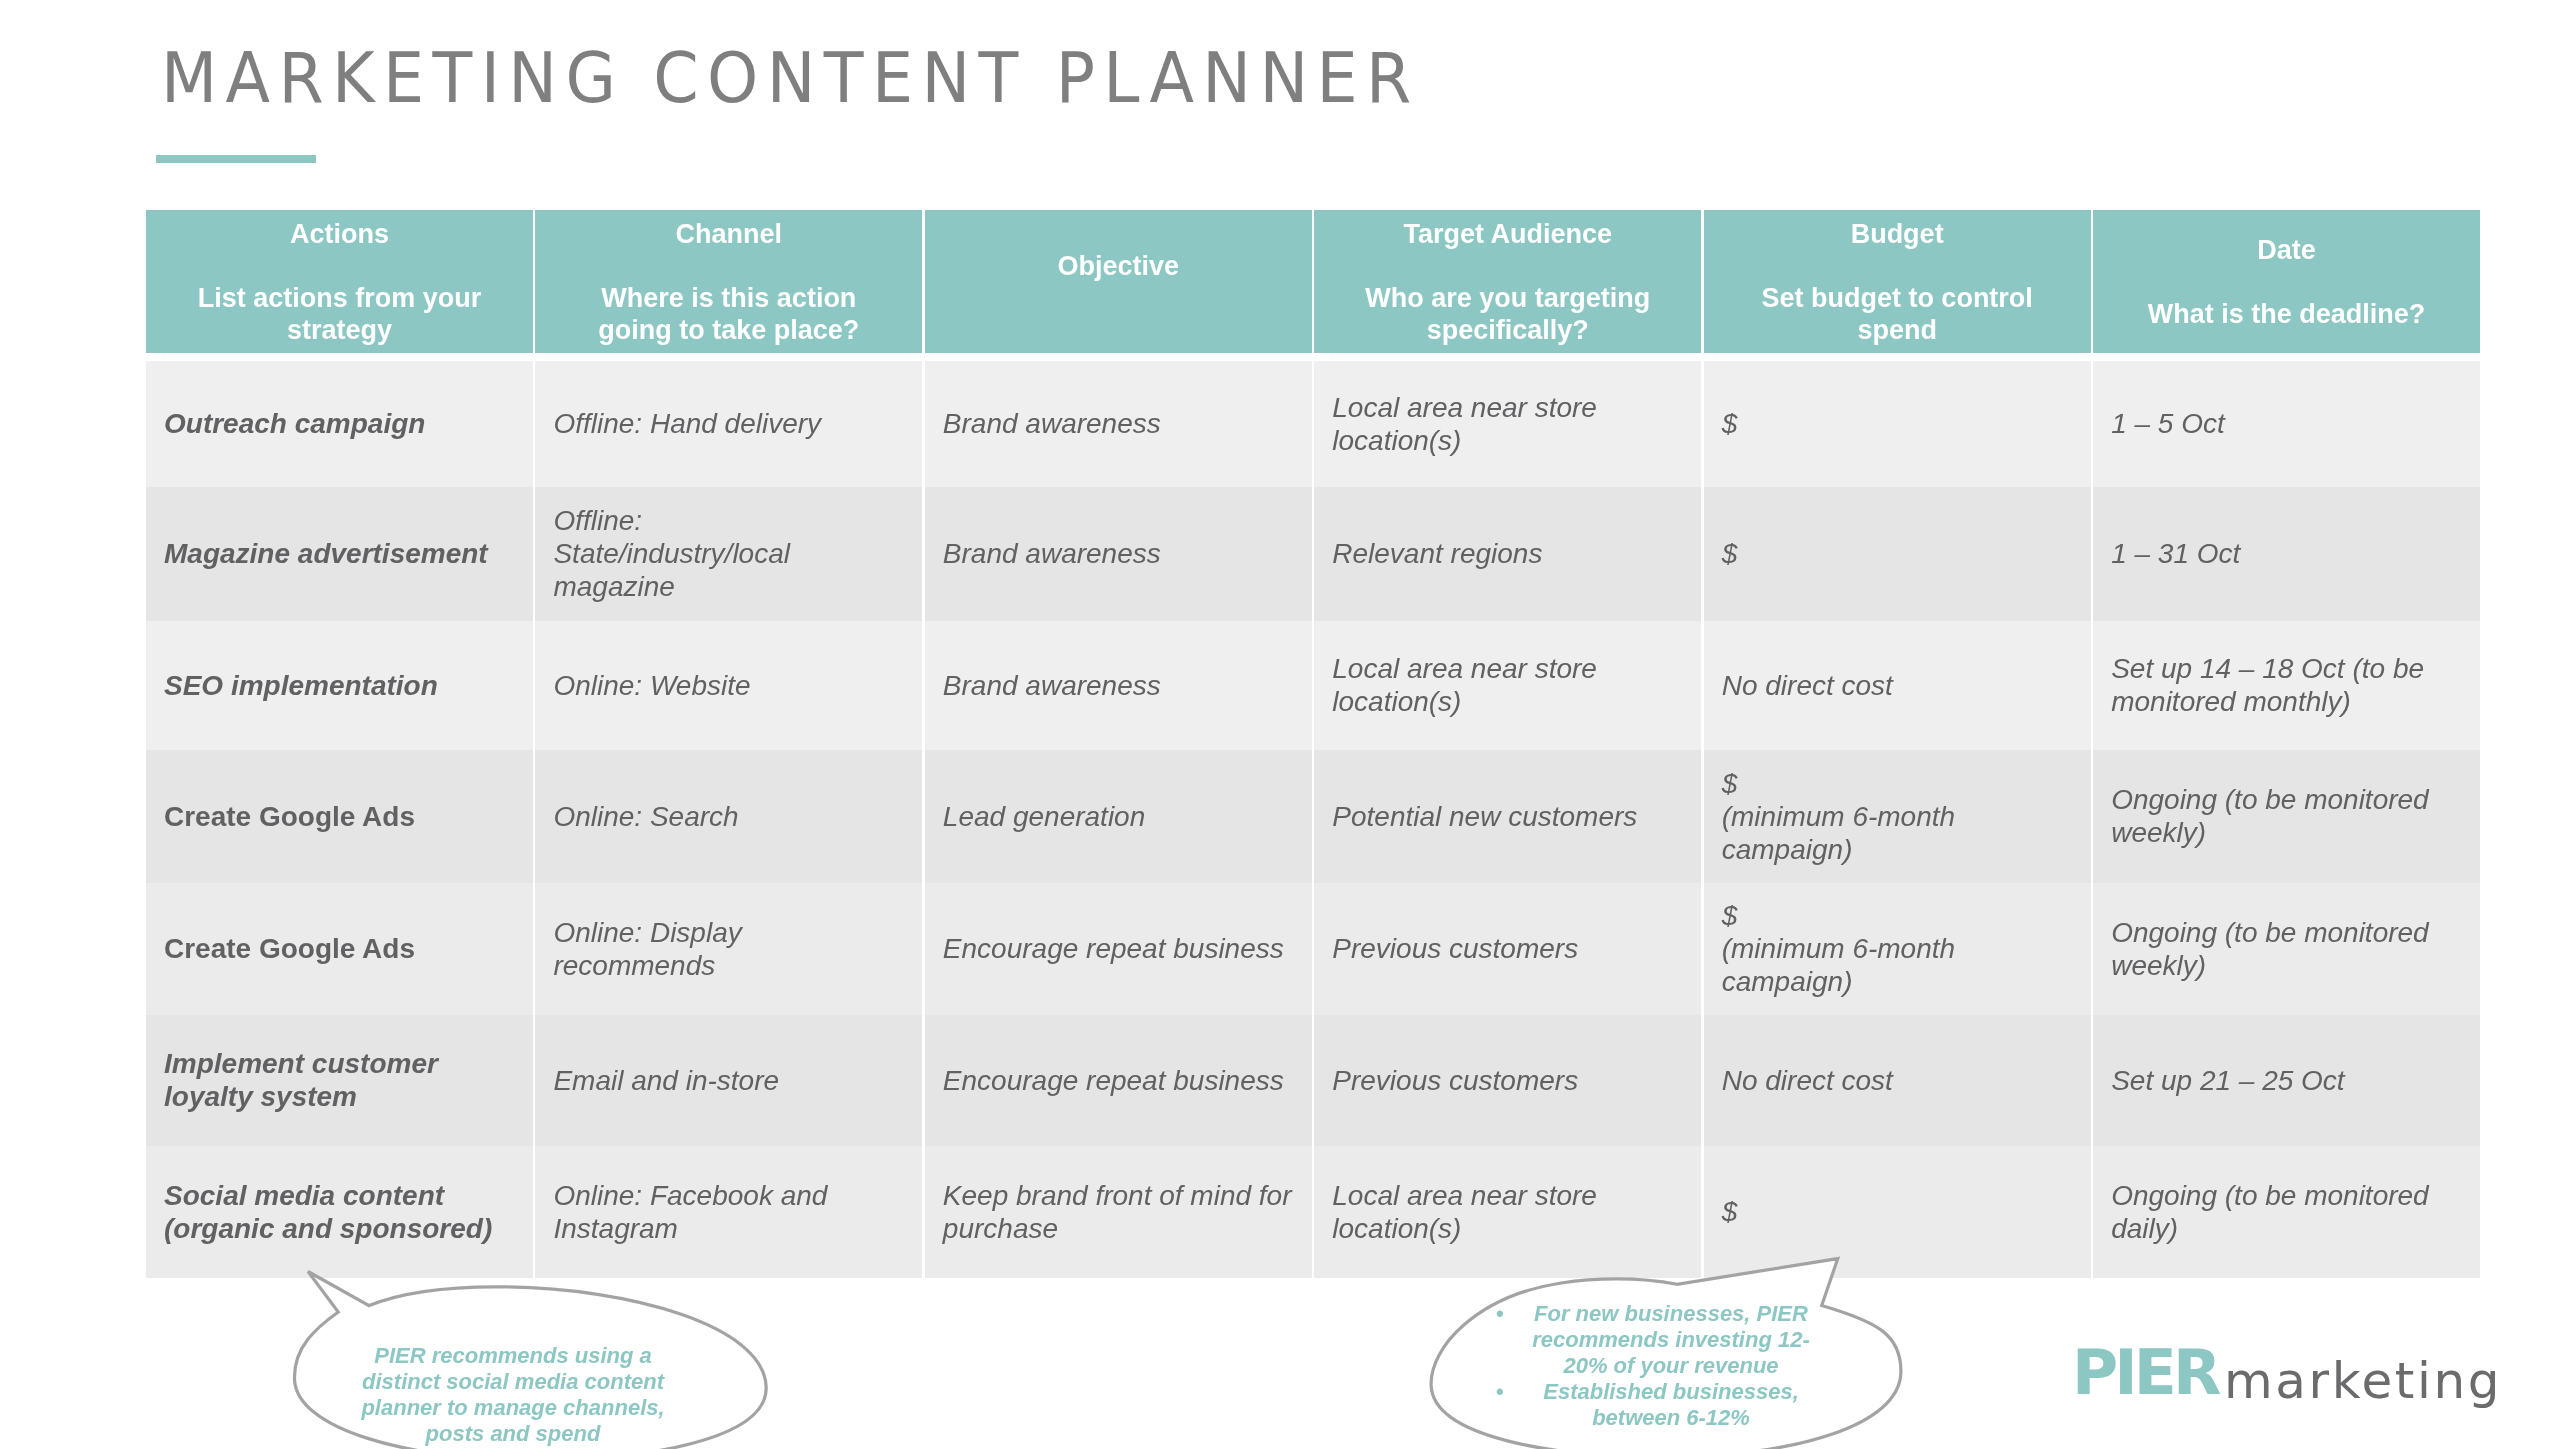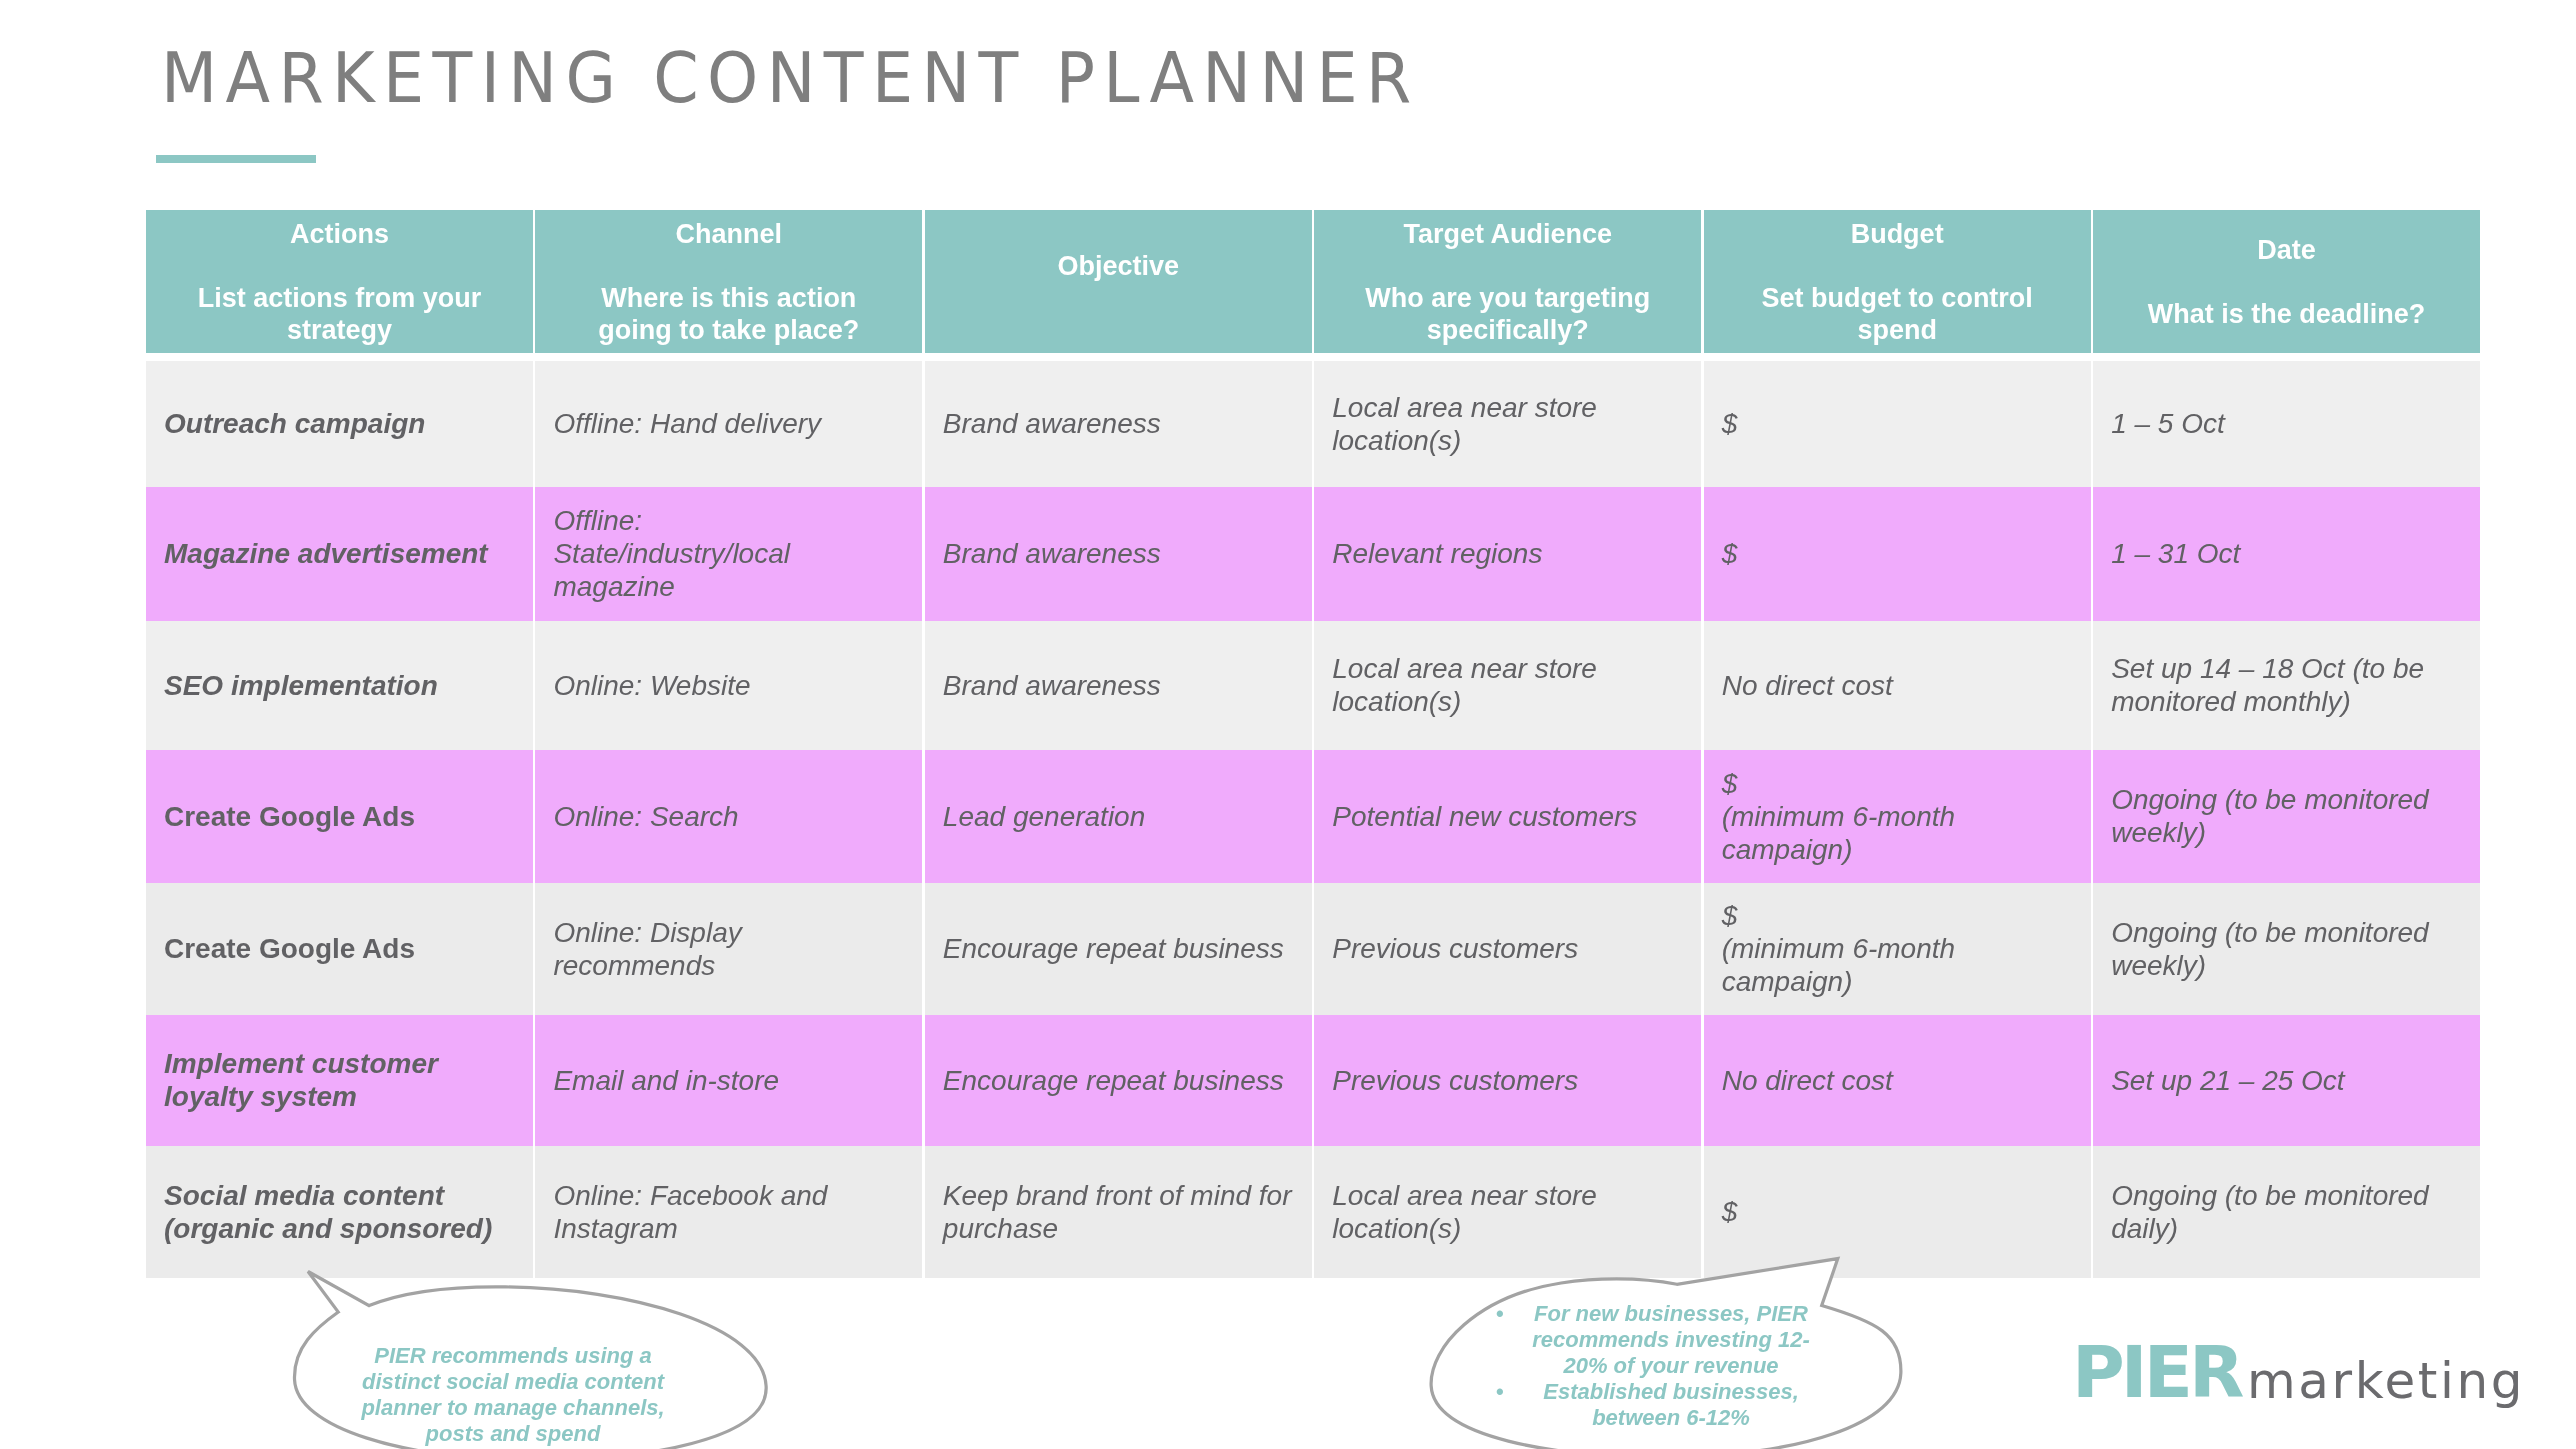--- a/index.html
+++ b/index.html
@@ -28,21 +28,21 @@
   .hcell.single .h-title { }
   .gap-row { grid-column:1 / span 6; height:7.7px; }
   .cell {
     box-sizing:border-box; display:flex; align-items:center; padding:0 18px;
     font-size:28px; line-height:33px; font-style:italic; color:#616164;
   }
   .cell.action { font-weight:700; }
   .cell.action.upright { font-style:normal; }
   .row-shade .cell { background:#efefef; }
   .row-shade2 .cell { background:#ebebeb; }
-  .row-white .cell { background:#f0abfc; }
+  .row-white .cell { background:#e5e5e5; }
   .row { display:contents; }
   .r1 .cell { height:126px; }
   .r2 .cell { height:134px; }
   .r3 .cell { height:129px; }
   .r4 .cell { height:133px; }
   .r5 .cell { height:132px; }
   .r6 .cell { height:131px; }
   .r7 .cell { height:132px; }
   .cell .multi { display:block; white-space:pre-line; }
 
@@ -54,21 +54,21 @@
   }
   .bubble-left { left:293px; top:1267px; width:483px; height:193px; }
   .bubble-left .bubble-text { left:59px; top:48px; width:322px;margin-top:28px; }
   .bubble-right { left:1426px; top:1257px; width:489px; height:200px; }
   .bubble-right .bubble-text { left:84px; top:44px; width:309px; }
   .bubble-right ul { list-style:none; margin:0; padding:0; }
   .bubble-right li { position:relative; padding-left:13px; }
   .bubble-right li .bullet { position:absolute; left:-14px; top:0; color:#8cc7c4; font-style:normal; }
 
   .logo { position:absolute; left:2072px; top:1321px; height:90px; display:flex; align-items:flex-end; }
-  .logo-pier { color:#8cc7c4; font-weight:900; font-size:72px; line-height:77px; letter-spacing:-3.9px; font-family:"DejaVu Sans", sans-serif; }
+  .logo-pier { color:#8cc7c4; font-weight:900; font-size:63px; line-height:77px; letter-spacing:-3.9px; font-family:"DejaVu Sans", sans-serif; }
   .logo-marketing { color:#6b6b6e; font-size:50px; line-height:53px; margin-left:6.4px; letter-spacing:2.6px; font-weight:400; font-family:"DejaVu Sans", sans-serif; padding-bottom:2.6px; }
 </style>
 </head>
 <body>
 
 <h1 class="title">MARKETING CONTENT PLANNER</h1>
 <div class="accent-bar"></div>
 
 <div class="planner">
 

